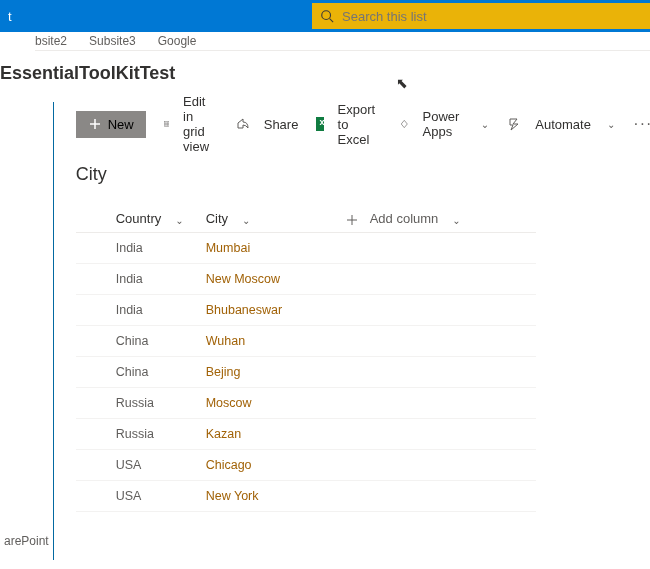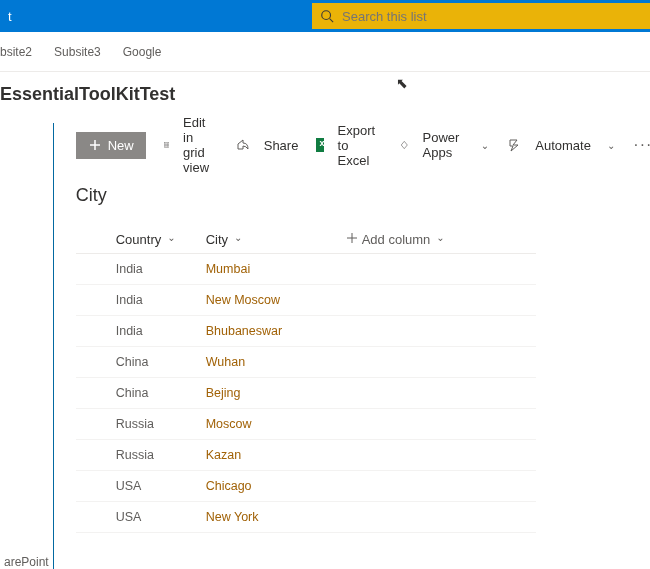--- a/index.html
+++ b/index.html
@@ -2,42 +2,42 @@
 <html><head>
 <meta charset="utf-8">
 <style>
 * { margin:0; padding:0; box-sizing:border-box; font-family:"Segoe UI",Arial,sans-serif; }
 body { width:650px; height:569px; overflow:hidden; background:#fff; font-size:13px; color:#323130; }
 .header { height:32px; background:#0078d4; display:flex; align-items:center; }
 .header-left { color:#fff; font-size:13px; padding:0 8px; }
 .search-box { margin-left:auto; width:338px; height:26px; background:#eab308; display:flex; align-items:center; padding:0 8px; margin-right:0; }
 .search-box svg { width:14px; height:14px; margin-right:8px; }
 .search-box input { flex:1; border:0; background:transparent; outline:none; font-size:13px; color:#3b3a39; }
-.subnav { height:40px; display:flex; align-items:center; font-size:12px; color:#605e5c; border-bottom:1px solid #edebe9; }
+.subnav { height:19px; display:flex; align-items:center; font-size:12px; color:#605e5c; border-bottom:1px solid #edebe9;margin-left:35px; }
 .subnav a { margin-right:22px; color:#605e5c; text-decoration:none; cursor:pointer; }
 .sitehdr { padding:12px 12px 18px 0; }
 .sitehdr h1 { font-size:18px; font-weight:600; color:#323130; }
 .cursor { position:absolute; left:396px; top:75px; font-size:14px; pointer-events:none; }
 .layout { display:flex; height:calc(569px - 32px - 28px - 51px); }
 .leftnav { width:80px; border-right:1px solid #0369a1; padding:6px 4px; display:flex; flex-direction:column; }
 .lnk { font-size:12px; color:#605e5c; margin-top:auto; padding-bottom:6px; }
 .main { flex:1; padding:0 0 0 22px; }
 .cmdbar { height:44px; display:flex; align-items:center; gap:18px; font-size:13px; color:#323130; }
-.btn-new { display:flex; align-items:center; background:#8a8886; color:#ffffff; padding:6px 12px; cursor:pointer; font-size:13px; }
+.btn-new { display:flex; align-items:center; background:#8a8886; color:#000000; padding:6px 12px; cursor:pointer; font-size:13px; }
 .btn-new svg { margin-right:6px; }
 .cmd { display:flex; align-items:center; gap:14px; cursor:pointer; color:#323130; }
 .cmd svg { width:14px; height:14px; }
 .excel-ic { display:inline-block; width:14px; height:14px; background:#107c41; position:relative; }
 .excel-ic::after { content:"x"; color:#fff; font-size:9px; position:absolute; top:0; left:3px; font-weight:bold; }
 .chev { margin-left:2px; font-size:10px; color:#605e5c; }
 .ellipsis { margin-left:auto; margin-right:10px; cursor:pointer; font-size:16px; letter-spacing:1px; color:#605e5c; }
 .listname { font-size:18px; padding:18px 0 20px 0; }
 .table { width:460px; }
 .thead { display:flex; border-bottom:1px solid #edebe9; padding:6px 0; font-size:13px; color:#323130; }
-.thead .col { display:flex; align-items:flex-start; gap:4px; cursor:pointer; }
+.thead .col { display:flex; align-items:flex-end; gap:12px; cursor:pointer; }
 .col-c1 { width:130px; padding-left:40px; }
 .col-c2 { width:140px; }
 .col-add { flex:1; color:#605e5c; display:flex; align-items:center; gap:6px; }
 .row { display:flex; border-bottom:1px solid #f3f2f1; padding:8px 0; font-size:12.5px; color:#605e5c;align-items:center; }
 .row .col-c1 { color:#605e5c; }
 .row .col-c2 { color:#a16207; }
 </style>
 </head>
 <body>
 

